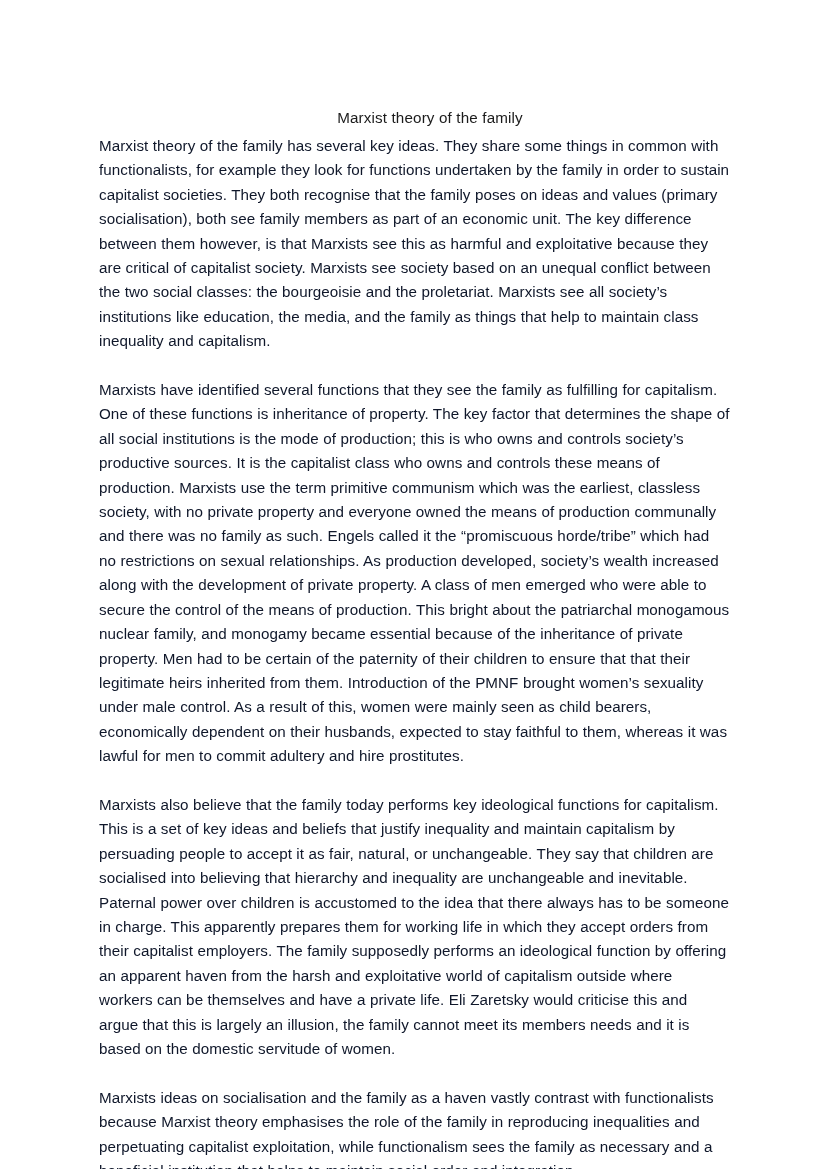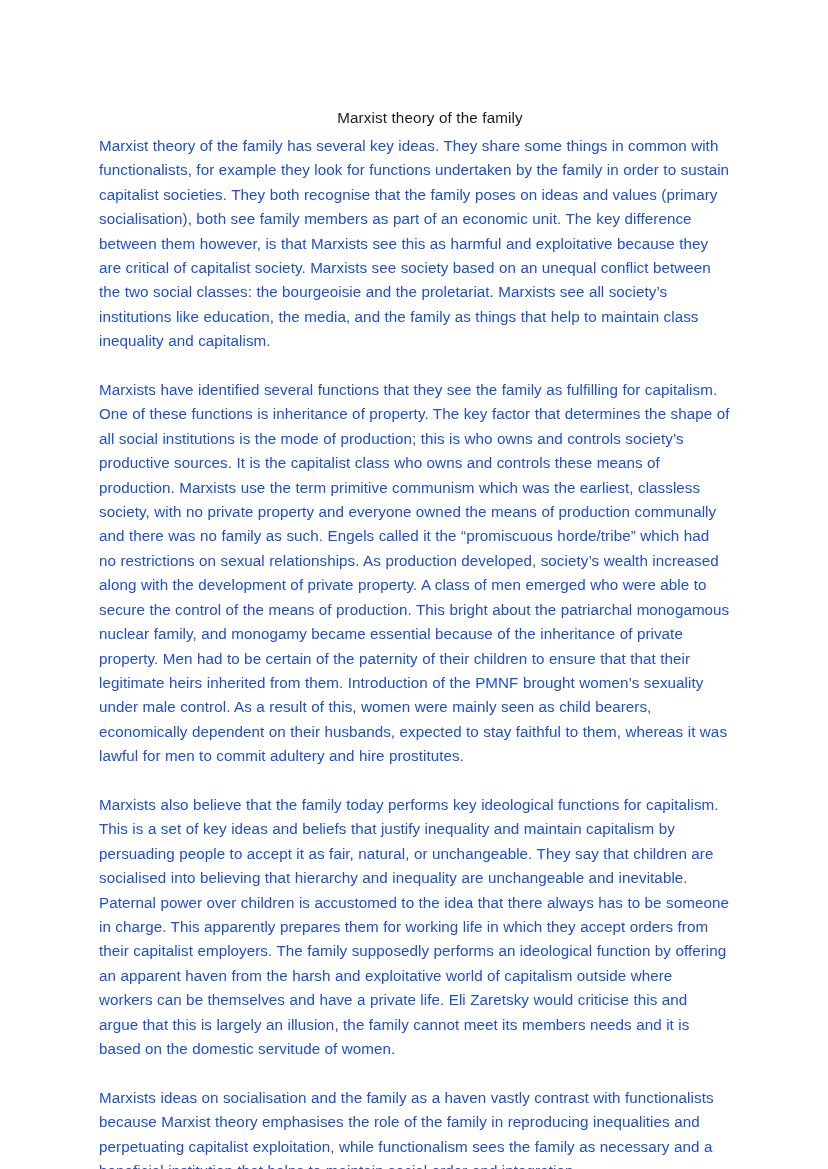--- a/index.html
+++ b/index.html
@@ -33,21 +33,21 @@
   }
   .body-text {
     position: absolute;
     top: 134px;
     left: 99px;
     width: 631px;
   }
   .para {
     font-size: 15.2px;
     line-height: 24.4px;
-    color: #1d4ed8;
+    color: #0f172a;
     margin: 0 0 24.4px 0;
     text-align: left;
     letter-spacing: 0.004em;
     word-spacing: 0.01em;
   }
   .para:last-child {
     margin-bottom: 0;
   }
 </style>
 </head>

